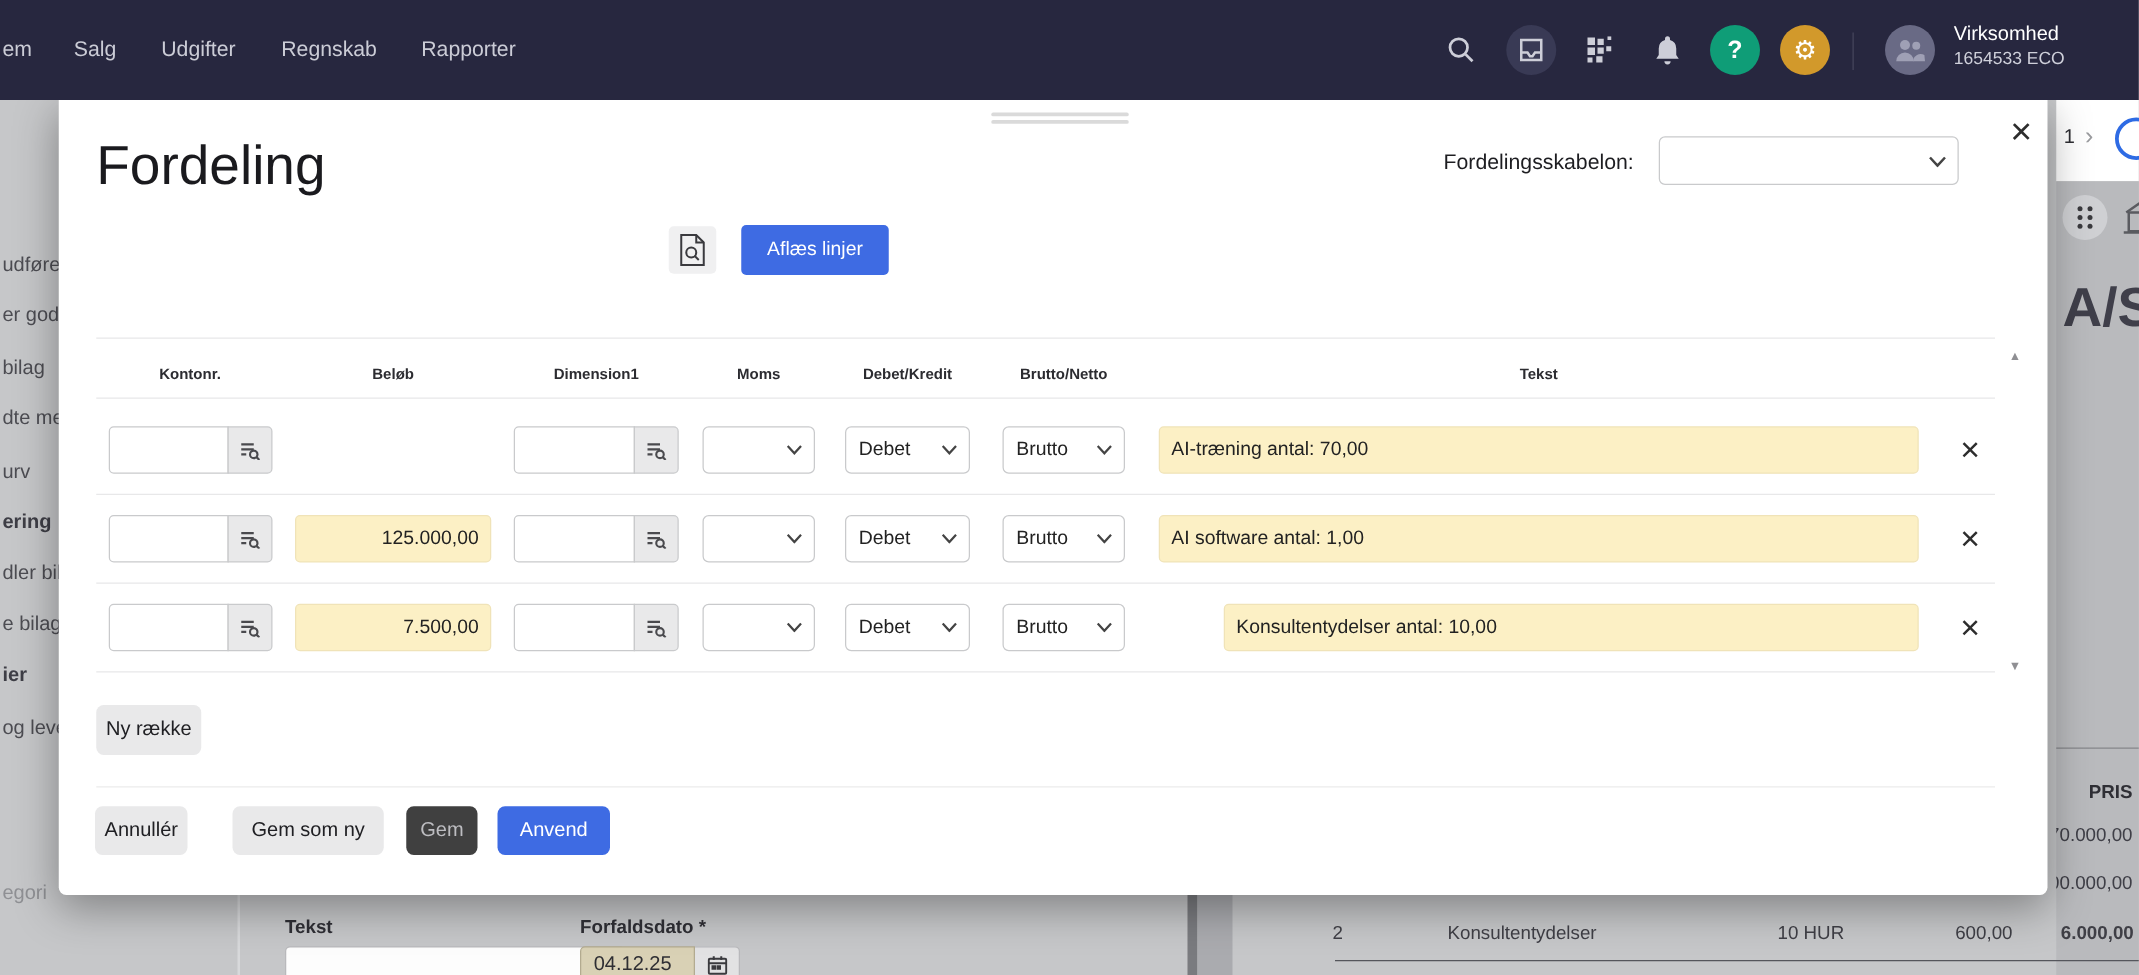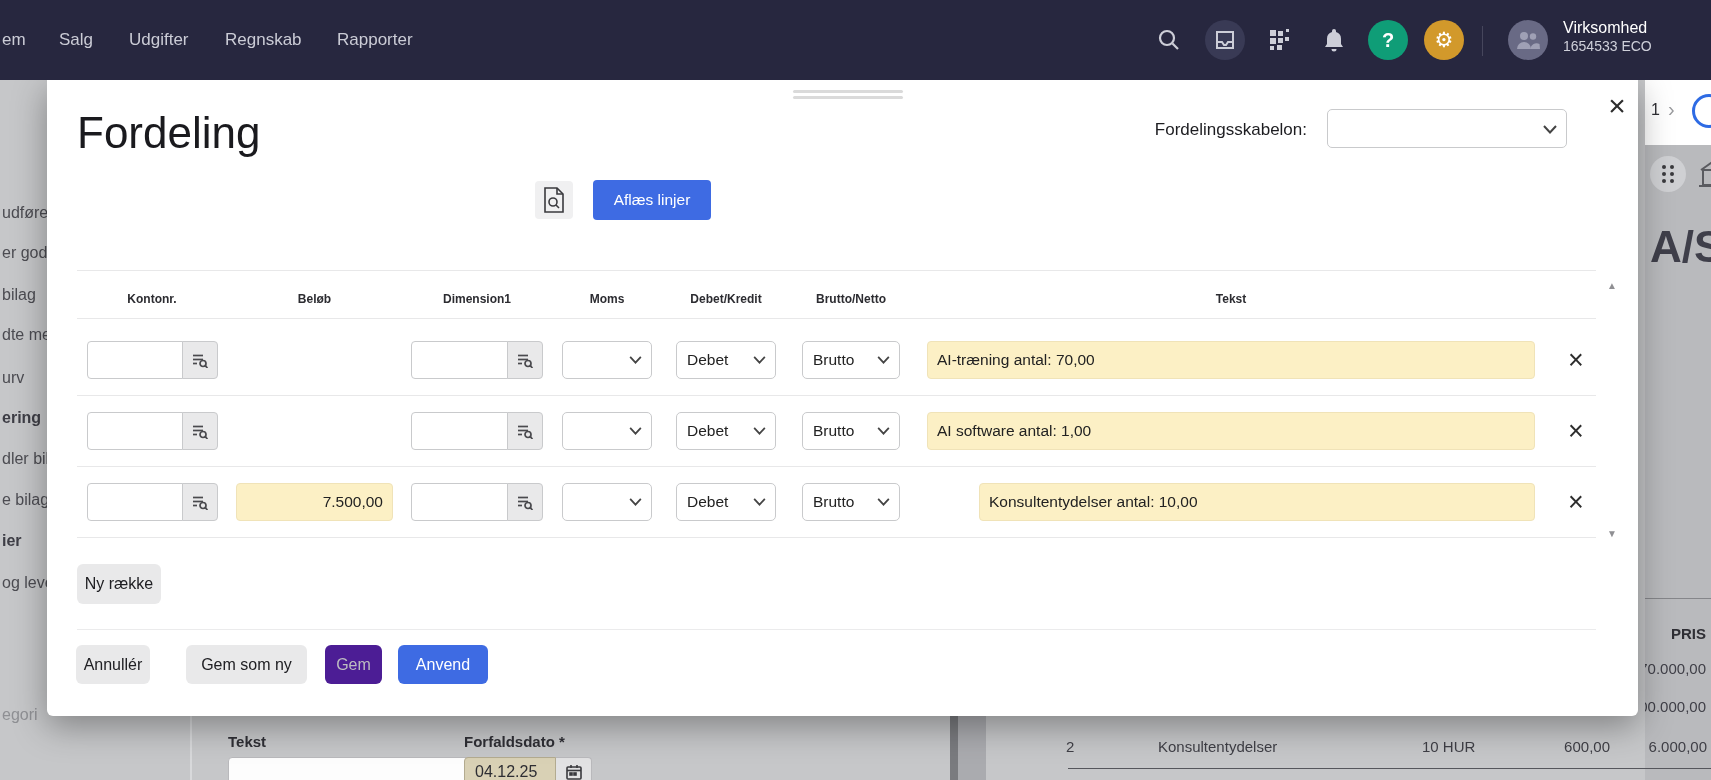--- a/index.html
+++ b/index.html
@@ -72,21 +72,21 @@
   .lookup-btn { position:absolute; width:36px; height:38px; background:#e9e9ea; border:1px solid #c9cacc;
     border-radius:0 4px 4px 0; cursor:pointer; display:flex; align-items:center; justify-content:center; }
   .inp.yellow { background:#fcf0c5; border:1px solid #f0e3b8; }
   .inp.amount { text-align:right; }
   .row-del { position:absolute; width:32px; height:32px; border:none; background:none; font-size:27px;
     color:#2d2d2d; cursor:pointer; line-height:30px; text-align:center; }
   .scroll-arrow { position:absolute; left:1556px; width:18px; height:14px; font-size:10px; color:#8f8f93;
     text-align:center; cursor:pointer; background:none; border:none; }
 
   .btn-gray { background:#e9e9ea; border:none; border-radius:6px; font-size:16px; color:#202024; cursor:pointer; position:absolute; }
-  .btn-gray:disabled { background:#4c1d95; color:#bdbdc1; cursor:default; }
+  .btn-gray:disabled { background:#404040; color:#bdbdc1; cursor:default; }
   .newrow-btn { left:30px; top:484px; width:84px; height:40px; }
   .divider { position:absolute; left:30px; top:549px; width:1519px; height:1px; background:#ebebec; }
   .act-cancel { left:29px; top:565px; width:74px; height:39px; }
   .act-saveasnew { left:139px; top:565px; width:121px; height:39px; }
   .act-save { left:278px; top:565px; width:57px; height:39px; }
   .act-apply { position:absolute; left:351px; top:565px; width:90px; height:39px; border-radius:6px; font-size:16px; }
 
   .pag { position:absolute; z-index:3; color:#2e2e33; font-size:16px; }
   .pag-chev { color:#9a9b9e; font-size:20px; }
   .blue-ring { position:absolute; left:1692px; top:94px; width:34px; height:34px; border:3px solid #2e6be4;
@@ -174,21 +174,21 @@
     <rect x="4" y="9" width="2" height="2" fill="#3a3a3e"></rect>
       <rect x="8" y="9" width="2" height="2" fill="#3a3a3e"></rect>
   </svg>
 </div>
 <div class="vbar"></div>
 <div class="vbar2"></div>
 <div class="bgrow" style="left:1066px; top:738px;">2</div>
 <div class="bgrow" style="left:1158px; top:738px;">Konsultentydelser</div>
 <div class="bgrow" style="left:1422px; top:738px;">10 HUR</div>
 <div class="bgrow" style="left:1530px; top:738px; width:80px; text-align:right;">600,00</div>
-<div class="bgrow" style="left:1617px; top:738px; width:90px; text-align:right;">6.000,00</div>
+<div class="bgrow" style="left:1617px; top:738px; width:90px; text-align:right;font-weight:bold;">6.000,00</div>
 <div class="botline"></div>
 
 <div class="topbar">
   <div class="nav-item" style="left:2px">
       <span>em</span>
     </div>
   <div class="nav-item" style="left:59px">
       <span>Salg</span>
     </div>
   <div class="nav-item" style="left:129px">
@@ -338,20 +338,21 @@
   <input class="inp grp" style="left: 40px; top: 332px; width: 96px;" value="">
   <button class="lookup-btn" style="left:135px; top:332px">
     <svg width="17" height="15" viewBox="0 0 17 15" fill="none" stroke="#4a4a4e" stroke-width="1.7">
       <line x1="1" y1="2.5" x2="11" y2="2.5"></line>
         <line x1="1" y1="6.5" x2="11" y2="6.5"></line>
         <line x1="1" y1="10.5" x2="5" y2="10.5"></line>
       <circle cx="11" cy="10.5" r="3"></circle>
         <line x1="13.2" y1="12.7" x2="15.5" y2="15"></line>
     </svg>
   </button>
+  <input class="inp yellow amount" style="left: 189px; top: 332px; width: 157px;" value="125.000,00">
   <input class="inp grp" style="left: 364px; top: 332px; width: 97px;" value="">
   <button class="lookup-btn" style="left:460px; top:332px">
     <svg width="17" height="15" viewBox="0 0 17 15" fill="none" stroke="#4a4a4e" stroke-width="1.7">
       <line x1="1" y1="2.5" x2="11" y2="2.5"></line>
         <line x1="1" y1="6.5" x2="11" y2="6.5"></line>
         <line x1="1" y1="10.5" x2="5" y2="10.5"></line>
       <circle cx="11" cy="10.5" r="3"></circle>
         <line x1="13.2" y1="12.7" x2="15.5" y2="15"></line>
     </svg>
   </button>

